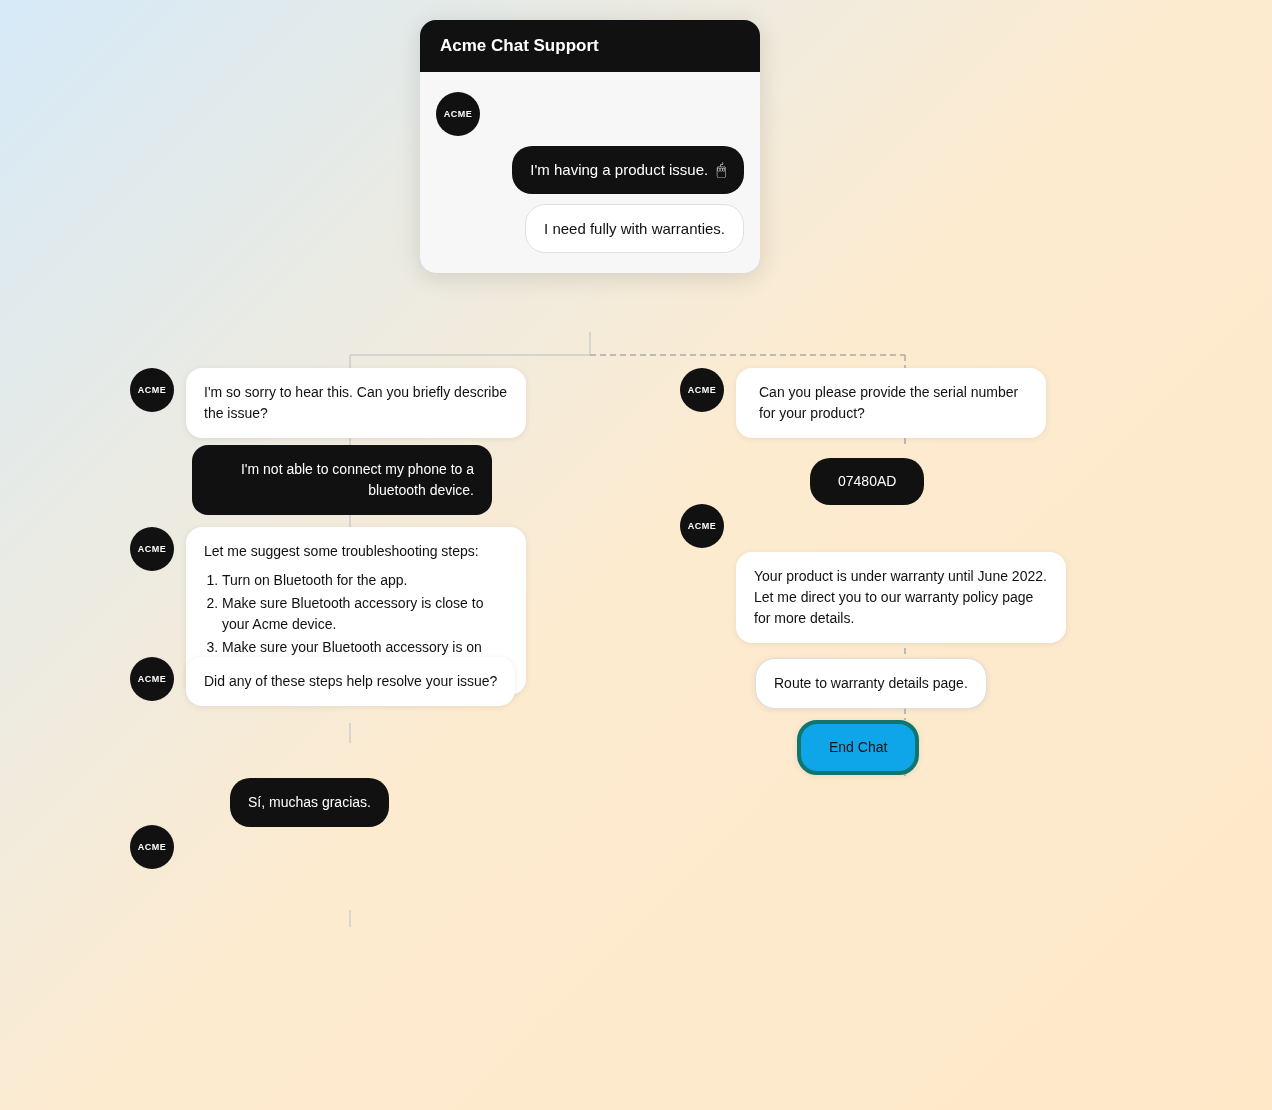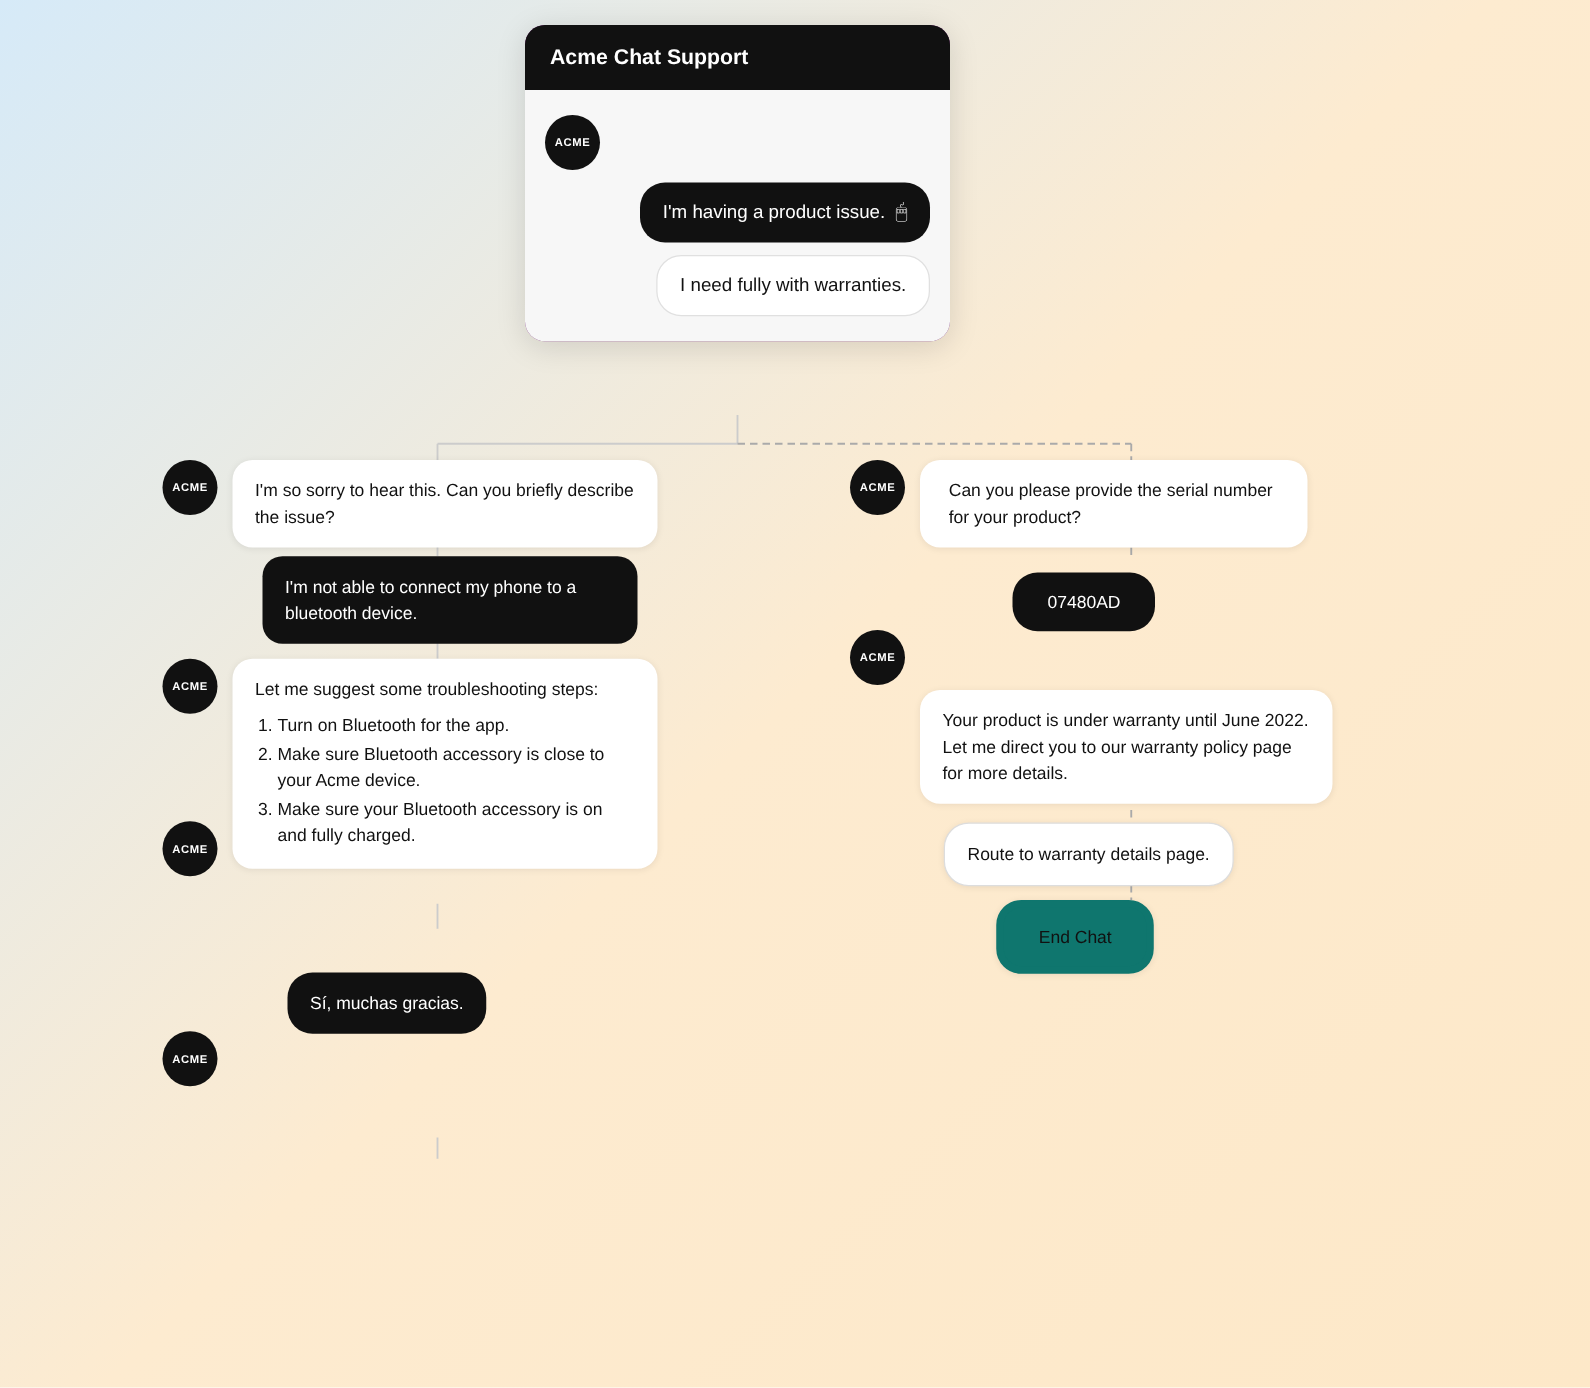--- a/index.html
+++ b/index.html
@@ -11,21 +11,21 @@
       font-family: -apple-system, BlinkMacSystemFont, 'Segoe UI', sans-serif;
       position: relative;
       overflow: hidden;
     }
 
     .chat-widget {
       position: absolute;
       top: 20px;
       left: 420px;
       width: 340px;
-      background: #701a75;
+      background: #7dd3fc;
       border-radius: 16px;
       box-shadow: 0 4px 24px rgba(0,0,0,0.13);
       overflow: visible;
     }
 
     .chat-header {
       background: #111;
       color: #fff;
       padding: 16px 20px;
       border-radius: 16px 16px 0 0;
@@ -184,40 +184,43 @@
   <line x1="905" y1="760" x2="905" y2="778" stroke="#aaa" stroke-width="1.5" stroke-dasharray="6,4"></line>
 </svg>
 
 <div class="node" style="position:absolute; top:368px; left:130px;">
   <div class="acme-avatar">ACME</div>
   <div class="node-bubble light" style="max-width:340px;">
     <span>I'm so sorry to hear this. Can you briefly describe the issue?</span>
   </div>
 </div>
 
-<div style="position:absolute; top:445px; left:210px;">
+<div style="position:absolute; top:445px; left:192px;text-align:right;">
   <div class="node-bubble dark" style="max-width:300px; border-radius:16px;">
     <span>I'm not able to connect my phone to a bluetooth device.</span>
   </div>
 </div>
 
 <div class="node" style="position:absolute; top:527px; left:130px;">
   <div class="acme-avatar">ACME</div>
   <div class="node-bubble light" style="max-width:340px;">
     <span>Let me suggest some troubleshooting steps:</span>
     <ol style="margin-top:8px;">
       <li>Turn on Bluetooth for the app.</li>
       <li>Make sure Bluetooth accessory is close to your Acme device.</li>
       <li>Make sure your Bluetooth accessory is on and fully charged.</li>
     </ol>
   </div>
 </div>
 
 <div class="node" style="position:absolute; top:657px; left:130px;">
   <div class="acme-avatar">ACME</div>
+  <div class="node-bubble light" style="max-width:330px;">
+    <span>Did any of these steps help resolve your issue?</span>
+  </div>
 </div>
 
 <div style="position:absolute; top:778px; left:230px;">
   <div class="node-bubble dark" style="max-width:240px; border-radius:20px;">
     <span>Sí, muchas gracias.</span>
   </div>
 </div>
 
 <div class="node" style="position:absolute; top:825px; left:130px;">
   <div class="acme-avatar">ACME</div>
@@ -243,16 +246,16 @@
   </div>
 </div>
 
 <div style="position:absolute; top:658px; left:755px;">
   <div class="node-bubble light" style="max-width:310px; border: 1px solid #ddd; border-radius:20px; cursor:pointer;">
     <span>Route to warranty details page.</span>
   </div>
 </div>
 
 <div style="position:absolute; top:720px; left:797px;">
-  <div class="node-bubble light" style="max-width:220px; border: 6px solid #0f766e; border-radius:20px; padding:13px 28px; text-align:left; cursor:pointer; background:#0f766e;">
+  <div class="node-bubble light" style="max-width:220px; border: 4px solid #0f766e; border-radius:20px; padding:13px 28px; text-align:left; cursor:pointer; background:#0ea5e9;">
     <span>End Chat</span>
   </div>
 </div>
 
 </body></html>

